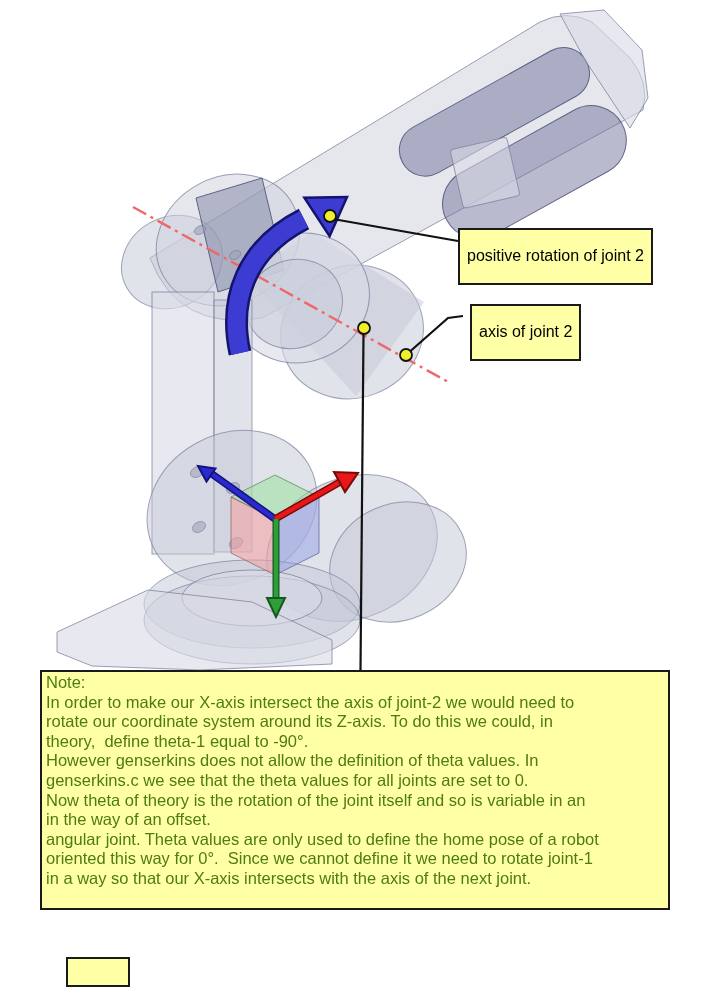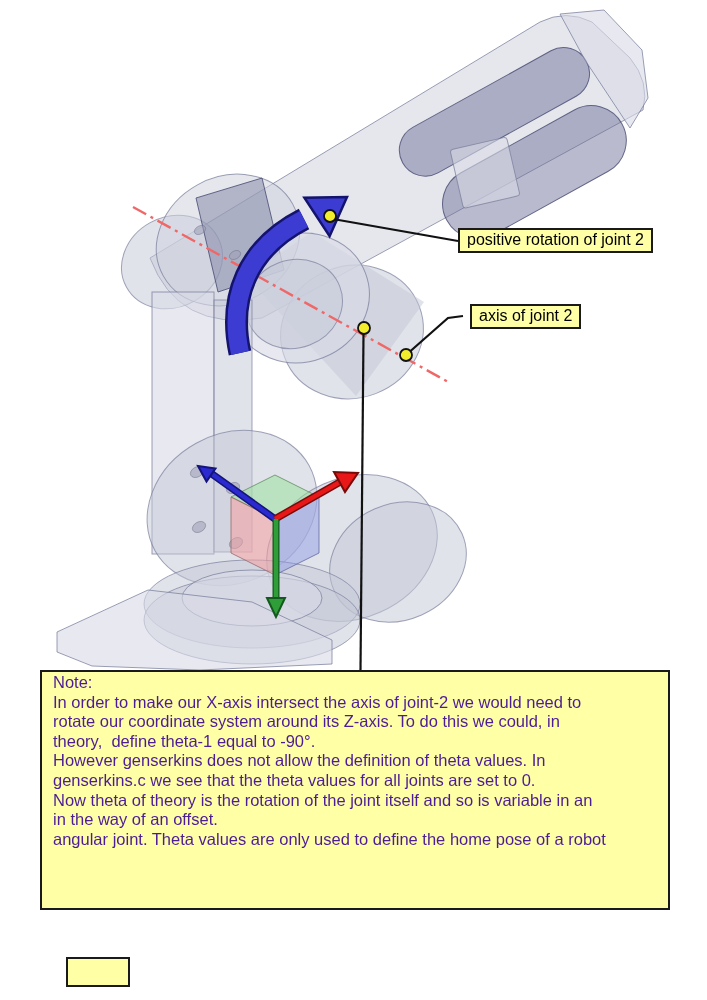--- a/index.html
+++ b/index.html
@@ -8,27 +8,27 @@
   svg.diagram{position:absolute;left:0;top:0;}
   .shell{fill:rgba(208,211,223,0.55);stroke:rgba(122,127,156,0.75);stroke-width:1;}
   .shell2{fill:rgba(196,199,214,0.5);stroke:rgba(122,127,156,0.7);stroke-width:1;}
   .shell3{fill:rgba(217,219,230,0.6);stroke:rgba(122,127,156,0.75);stroke-width:1;}
   .darkpart{fill:rgba(108,111,150,0.48);stroke:rgba(70,73,112,0.8);stroke-width:1;}
   .hole{fill:rgba(158,161,183,0.55);stroke:rgba(110,113,140,0.6);stroke-width:0.8;}
   .leader{stroke:#111111;stroke-width:2.2;fill:none;}
   .marker{fill:#f2ee2e;stroke:#111111;stroke-width:1.8;}
 
   .callout{position:absolute;background:#ffffa6;border:2px solid #1a1a1a;
-           color:#000;font-size:16px;line-height:1.3;padding:0 7px;white-space:nowrap;}
+           color:#000;font-size:16px;line-height:1.3;padding:16px 7px;white-space:nowrap;}
   .callout.rot{left:458px;top:228px;}
   .callout.axis{left:470px;top:304px;}
   .callout.empty{left:66px;top:957px;width:48px;height:22px;padding:2px 6px;}
 
   .note{position:absolute;left:40px;top:670px;width:630px;height:240px;box-sizing:border-box;
-        background:#ffffa6;border:2px solid #1a1a1a;padding:1px 11px;color:#4c1d95;}
+        background:#ffffa6;border:2px solid #1a1a1a;padding:1px 4px;color:#4d7c0f;}
   .note-line{white-space:pre;font-size:16.5px;line-height:19.6px;}
 </style>
 </head>
 <body>
 
 <div class="stage">
 
   <svg class="diagram" width="707" height="1000" viewBox="0 0 707 1000">
 
     <g>
@@ -119,15 +119,17 @@
   <div class="note">
       <div class="note-line">Note:</div>
       <div class="note-line">In order to make our X-axis intersect the axis of joint-2 we would need to</div>
       <div class="note-line">rotate our coordinate system around its Z-axis. To do this we could, in</div>
       <div class="note-line">theory,  define theta-1 equal to -90°.</div>
       <div class="note-line">However genserkins does not allow the definition of theta values. In</div>
       <div class="note-line">genserkins.c we see that the theta values for all joints are set to 0.</div>
       <div class="note-line">Now theta of theory is the rotation of the joint itself and so is variable in an</div>
       <div class="note-line">in the way of an offset.</div>
       <div class="note-line">angular joint. Theta values are only used to define the home pose of a robot</div>
+      <div class="note-line">oriented this way for 0°.  Since we cannot define it we need to rotate joint-1</div>
+      <div class="note-line">in a way so that our X-axis intersects with the axis of the next joint.</div>
     </div>
 
 </div>
 
 </body></html>

